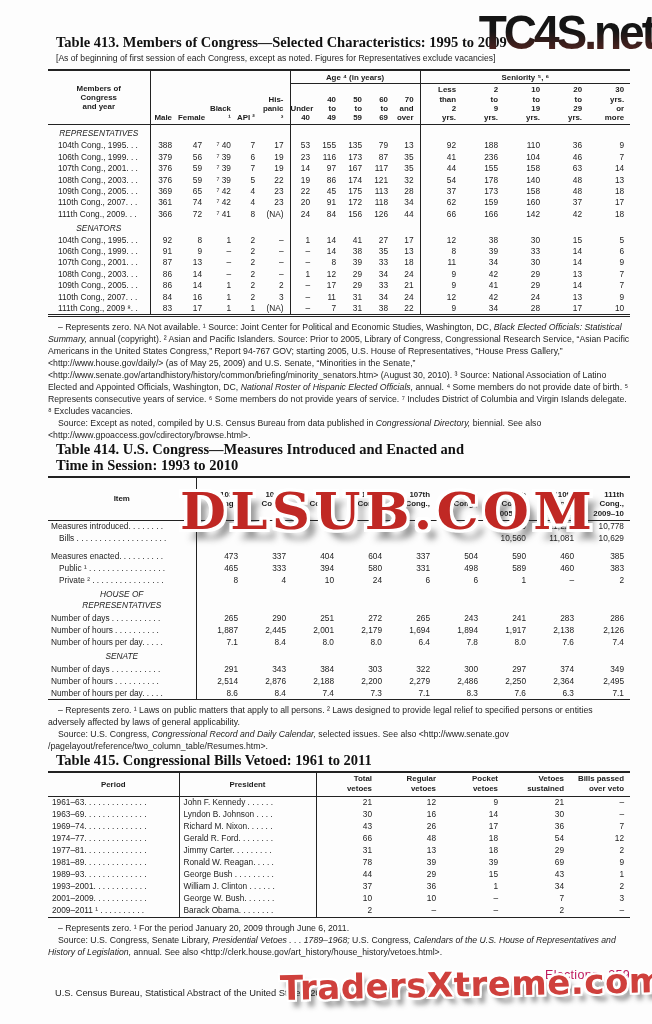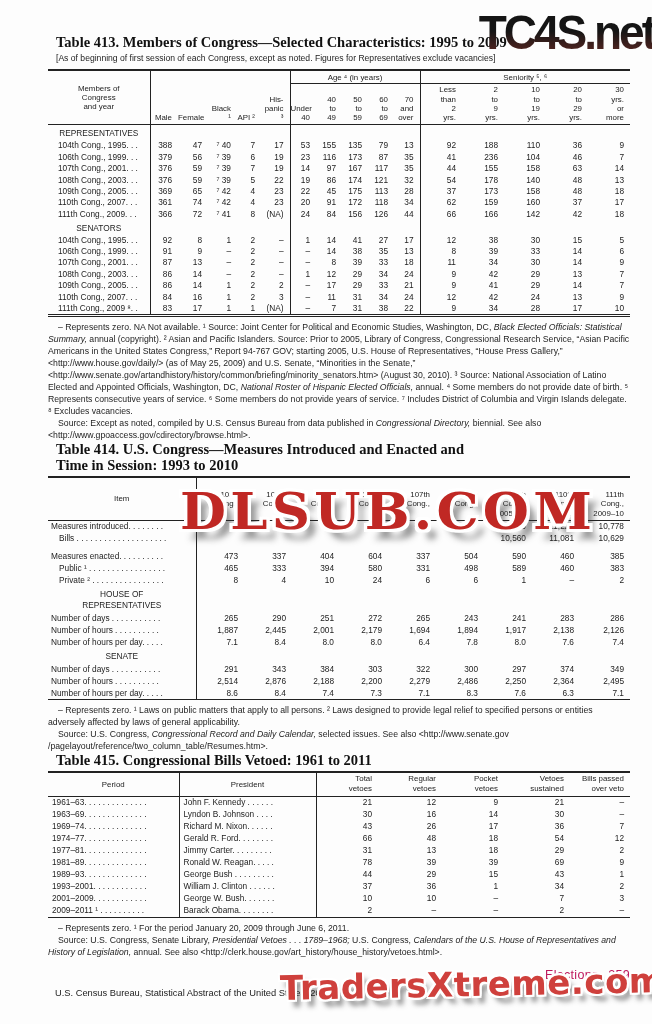--- a/index.html
+++ b/index.html
@@ -7,27 +7,27 @@
         font-family:"Liberation Sans",sans-serif;color:#1c1c1c;}
   .content{position:absolute;left:48px;top:34px;width:582px;}
 
   h1.title{font-family:"Liberation Serif",serif;font-weight:bold;font-size:14.5px;
            line-height:16px;margin:0 0 3px 8px;white-space:pre-line;color:#111;}
   .subtitle{font-size:8.6px;line-height:10px;margin:0 0 6px 8px;color:#222;}
 
   table.tbl{width:582px;border-collapse:collapse;table-layout:fixed;
             border-top:2px solid #222;}
   table.tbl tbody{border-top:1px solid #222;}
-  th{font-weight:normal;}
+  th{font-weight:bold;}
   td,th{padding:0;font-size:8.3px;line-height:10.4px;}
   th{font-size:7.9px;line-height:9.3px;}
 
   .num{text-align:right;padding:0.5px 6px 0.5px 0;overflow:hidden;white-space:nowrap;}
   .stub{white-space:nowrap;overflow:hidden;}
-  .section{text-align:center;white-space:pre-line;padding:3px 1px 1px;overflow:hidden;}
+  .section{text-align:center;white-space:pre-line;padding:3px 1px 1px;overflow:hidden;font-style:italic;}
   .num-h{text-align:right;padding:1px 6px 2px 0;vertical-align:bottom;white-space:pre-line;overflow:hidden;}
   .stub-h{text-align:center;vertical-align:middle;white-space:pre-line;}
   .grp{text-align:center;border-bottom:1px solid #222;padding:2px 0 1px;vertical-align:middle;}
   .vl{border-left:1px solid #222;}
   .gap td{padding-top:6px;}
 
   #t413{border-bottom:3px double #222;}
   #t413 .stub{padding-left:10px;}
   #t413 tbody td:nth-child(2),#t413 tbody td:nth-child(7),#t413 tbody td:nth-child(12)
        {border-left:1px solid #222;}

